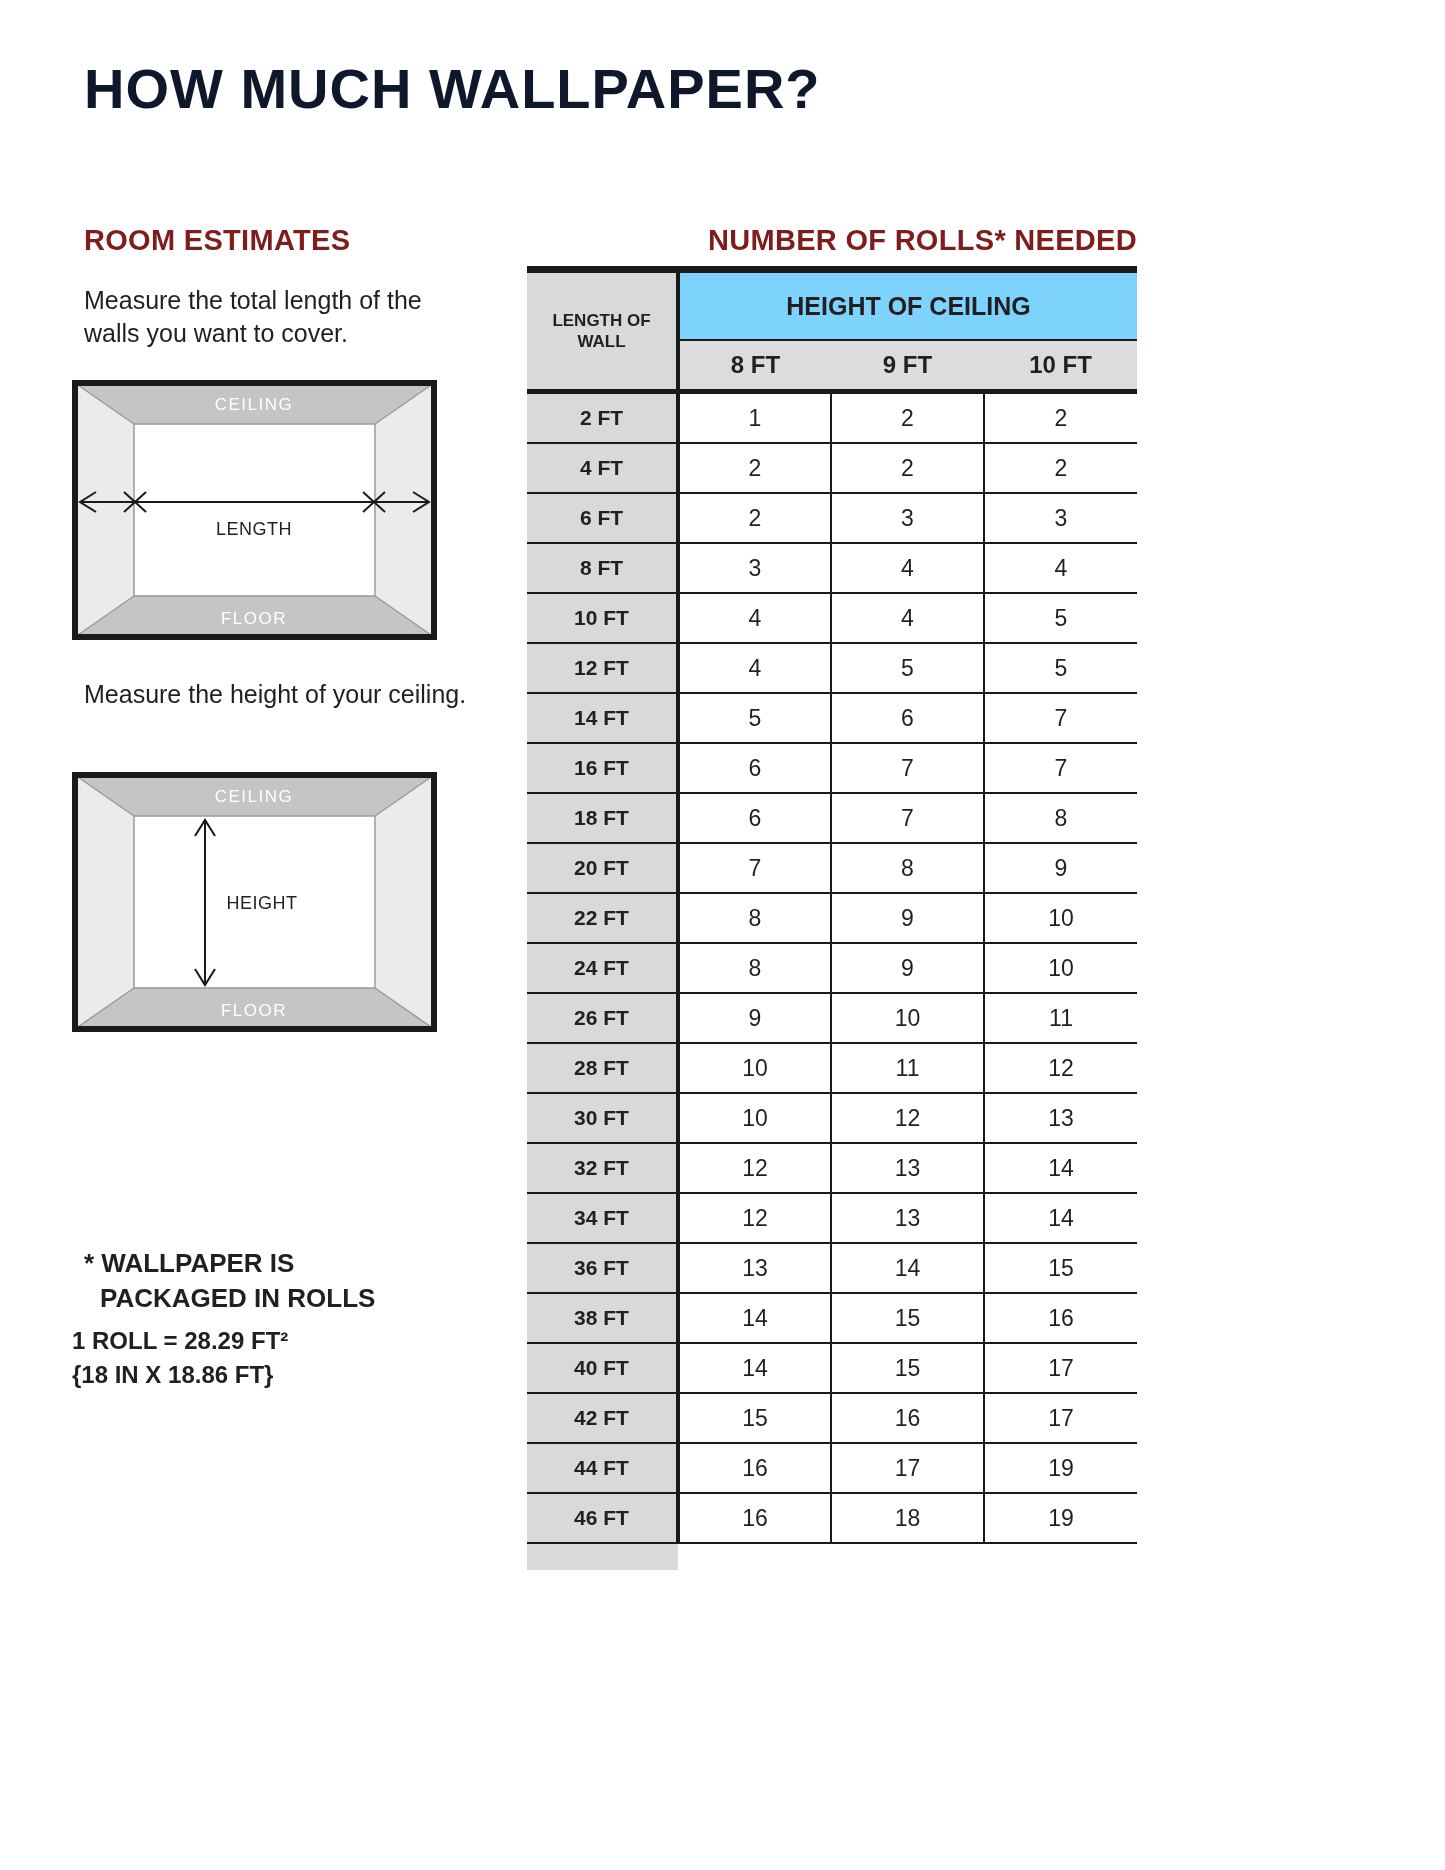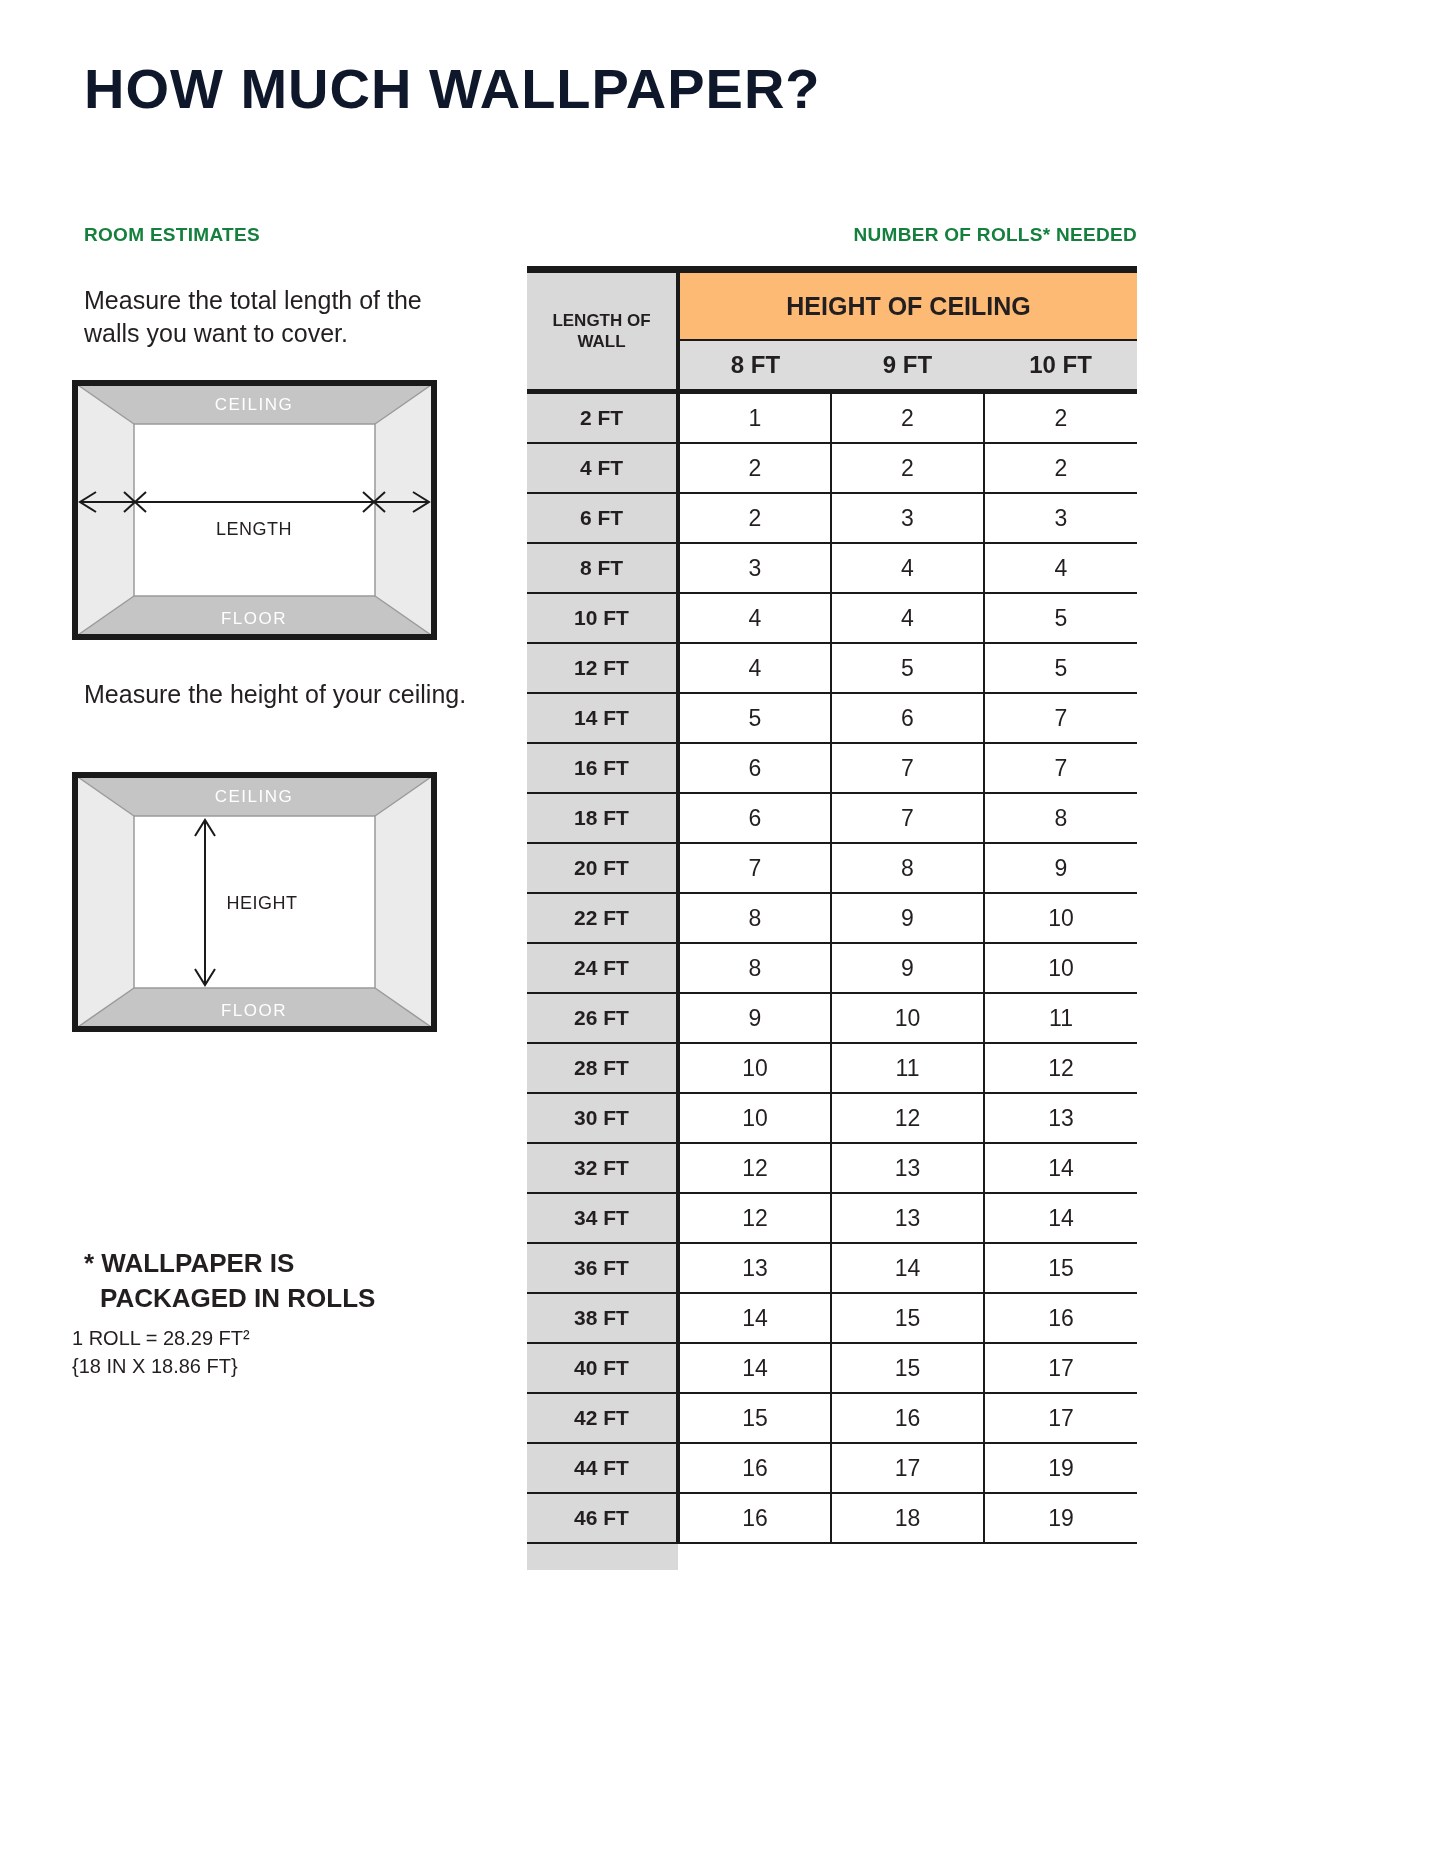--- a/index.html
+++ b/index.html
@@ -15,23 +15,23 @@
   .abs { position: absolute; }
 
   .page-title {
     left: 84px; top: 56px;
     font-size: 56px;
     font-weight: bold;
     letter-spacing: 1px;
     color: #0f172a;
   }
   .section-heading {
-    font-size: 19px;
-    font-weight: bold;
-    color: #15803d;
+    font-size: 29px;
+    font-weight: bold;
+    color: #7f1d1d;
     letter-spacing: 0.3px;
   }
   .room-heading { left: 84px; top: 224px; }
   .table-heading { left: 527px; top: 224px; width: 610px; text-align: right; }
 
   .para {
     left: 84px;
     width: 430px;
     font-size: 25px;
     line-height: 1.33;
@@ -47,22 +47,22 @@
 
   .footnote {
     left: 84px; top: 1246px;
     font-size: 26px;
     font-weight: bold;
     line-height: 1.35;
   }
   .footnote .indent { padding-left: 16px; }
   .rollsize {
     left: 72px; top: 1324px;
-    font-size: 20px;
-    font-weight: normal;
+    font-size: 24px;
+    font-weight: bold;
     line-height: 1.4;
   }
 
   table.rolls {
     position: absolute;
     left: 527px; top: 266px;
     width: 610px;
     border-collapse: collapse;
     table-layout: fixed;
     border-top: 7px solid #1a1a1a;
@@ -80,21 +80,21 @@
   th.len-header {
     background: #d9d9d9;
     font-size: 17px;
     font-weight: bold;
     line-height: 1.25;
     border-right: 4px solid #1a1a1a;
     border-bottom: 5px solid #1a1a1a;
     padding: 0 18px;
   }
   th.group-header {
-    background: #fdba74;
+    background: #7dd3fc;
     font-size: 25px;
     font-weight: bold;
     height: 66px;
     border-bottom: 2px solid #1a1a1a;
   }
   th.sub-header {
     background: #dcdcdc;
     font-size: 24px;
     font-weight: bold;
     height: 48px;

